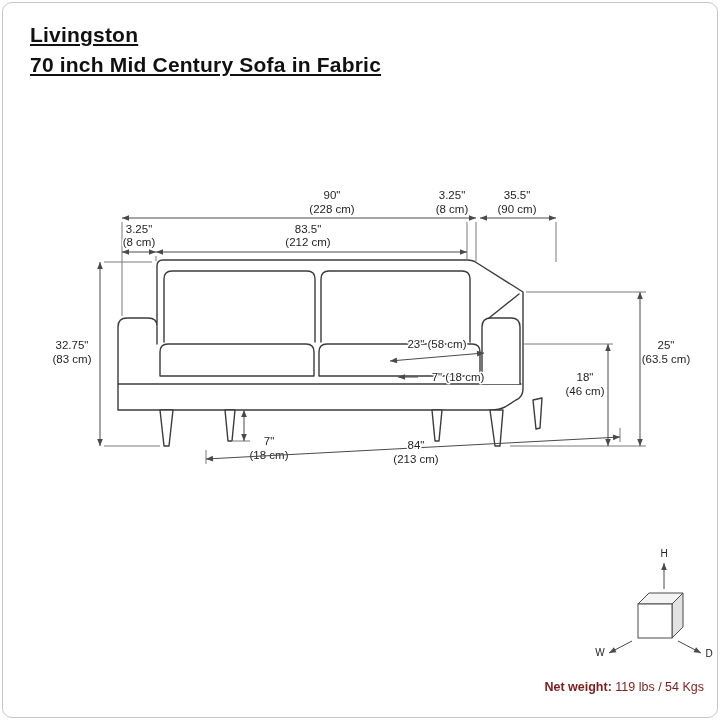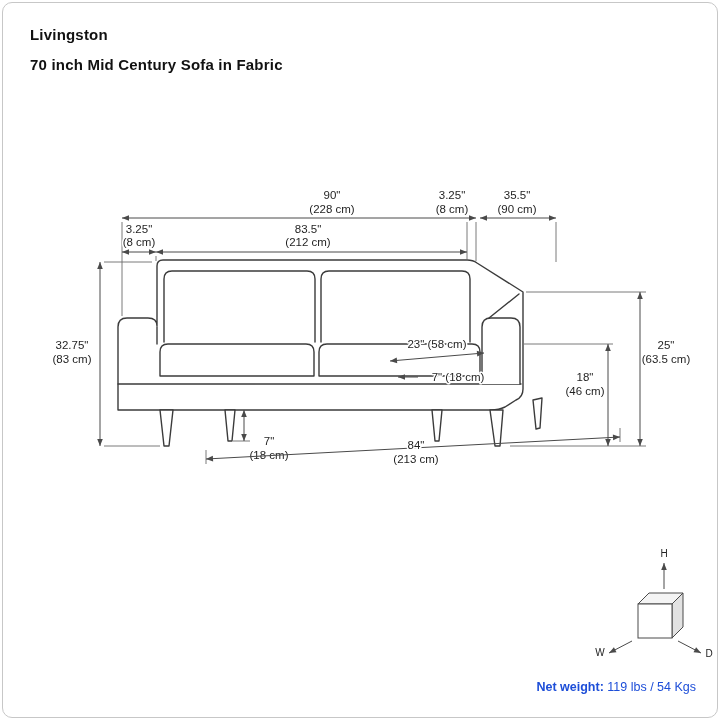--- a/index.html
+++ b/index.html
@@ -18,24 +18,25 @@
     border-radius: 10px;
     pointer-events: none;
   }
   .title-block {
     position: absolute;
     top: 20px;
     left: 30px;
     color: #111111;
   }
   .title-block .line {
-    font-size: 15px;
+    font-size: 21px;
     font-weight: 700;
     line-height: 30px;
     letter-spacing: 0.2px;
+    text-decoration: underline;
   }
   svg.diagram { position: absolute; inset: 0; }
   .sofa-line {
     fill: #ffffff;
     stroke: #3b3b3b;
     stroke-width: 1.4;
     stroke-linejoin: round;
     stroke-linecap: round;
   }
   .sofa-open {
@@ -66,24 +67,24 @@
     stroke-linejoin: round;
   }
   .cube-label {
     font-family: "Liberation Sans", sans-serif;
     font-size: 10px;
     fill: #222222;
     text-anchor: middle;
   }
   .net-weight {
     position: absolute;
-    right: 24px;
+    right: 16px;
     bottom: 26px;
     font-size: 12.5px;
-    color: #1d4ed8;
+    color: #7f1d1d;
   }
   .net-weight b { font-weight: 700; }
 </style>
 </head>
 <body>
 
 <div class="stage">
   <div class="frame"></div>
 
   <div class="title-block">

